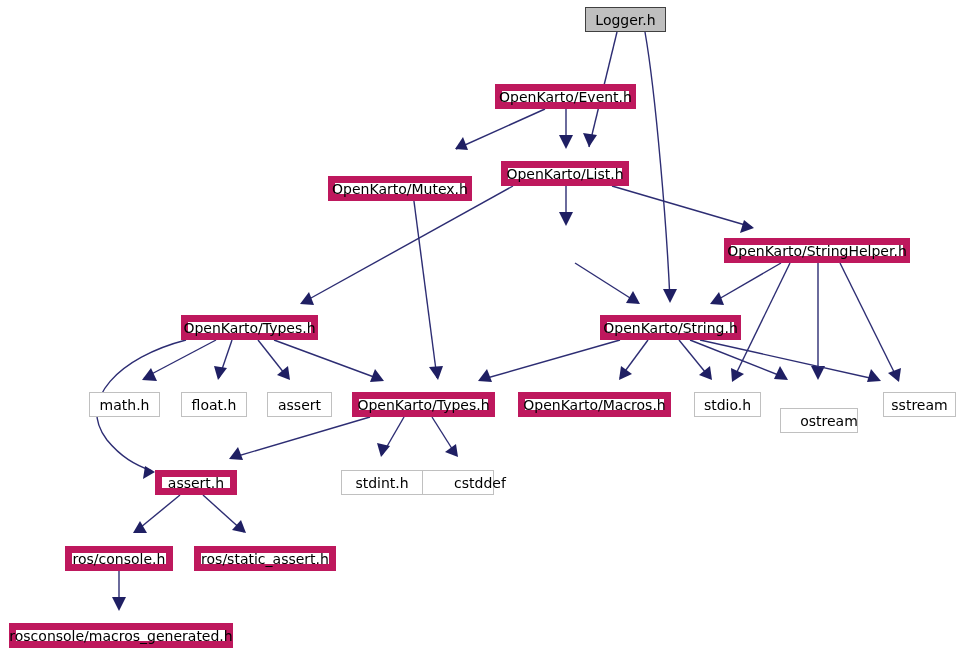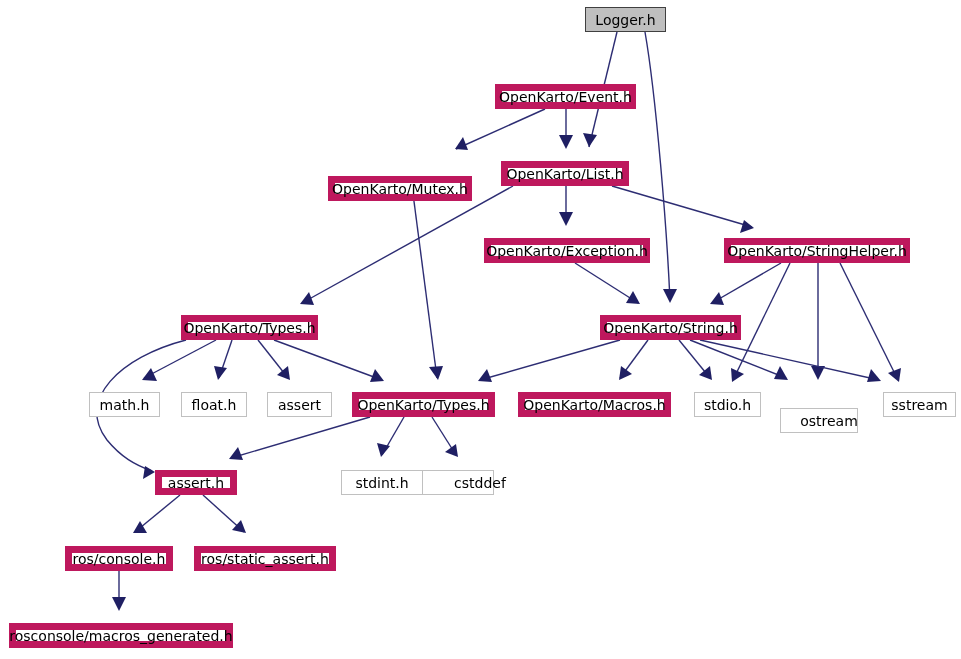--- a/index.html
+++ b/index.html
@@ -184,23 +184,20 @@
     </div>
     <div class="node-box solid" style="left: 495px; top: 84px; width: 141px; height: 25px;">
       <span>OpenKarto/Event.h</span>
     </div>
     <div class="node-box solid" style="left: 328px; top: 176px; width: 144px; height: 25px;">
       <span>OpenKarto/Mutex.h</span>
     </div>
     <div class="node-box solid" style="left: 501px; top: 161px; width: 128px; height: 25px;">
       <span>OpenKarto/List.h</span>
     </div>
-    <div class="node-box solid" style="left: 484px; top: 238px; width: 166px; height: 25px;">
-      <span>OpenKarto/Exception.h</span>
-    </div>
     <div class="node-box solid" style="left: 724px; top: 238px; width: 186px; height: 25px;">
       <span>OpenKarto/StringHelper.h</span>
     </div>
     <div class="node-box solid" style="left: 181px; top: 315px; width: 137px; height: 25px;">
       <span>OpenKarto/Types.h</span>
     </div>
     <div class="node-box solid" style="left: 600px; top: 315px; width: 141px; height: 25px;">
       <span>OpenKarto/String.h</span>
     </div>
     <div class="node-box light" style="left: 89px; top: 392px; width: 71px; height: 25px;">

